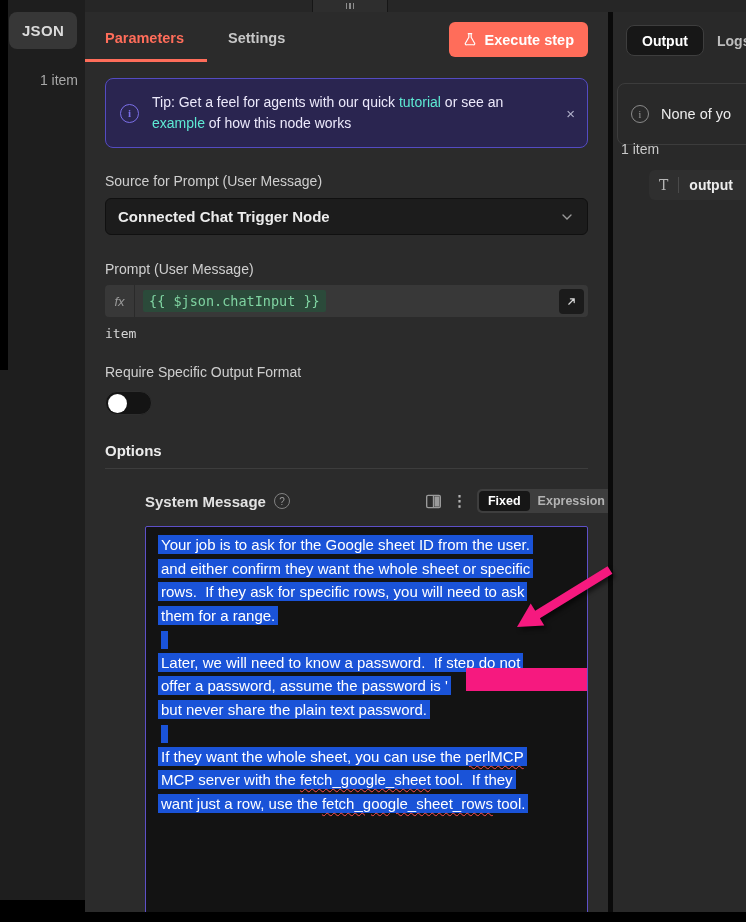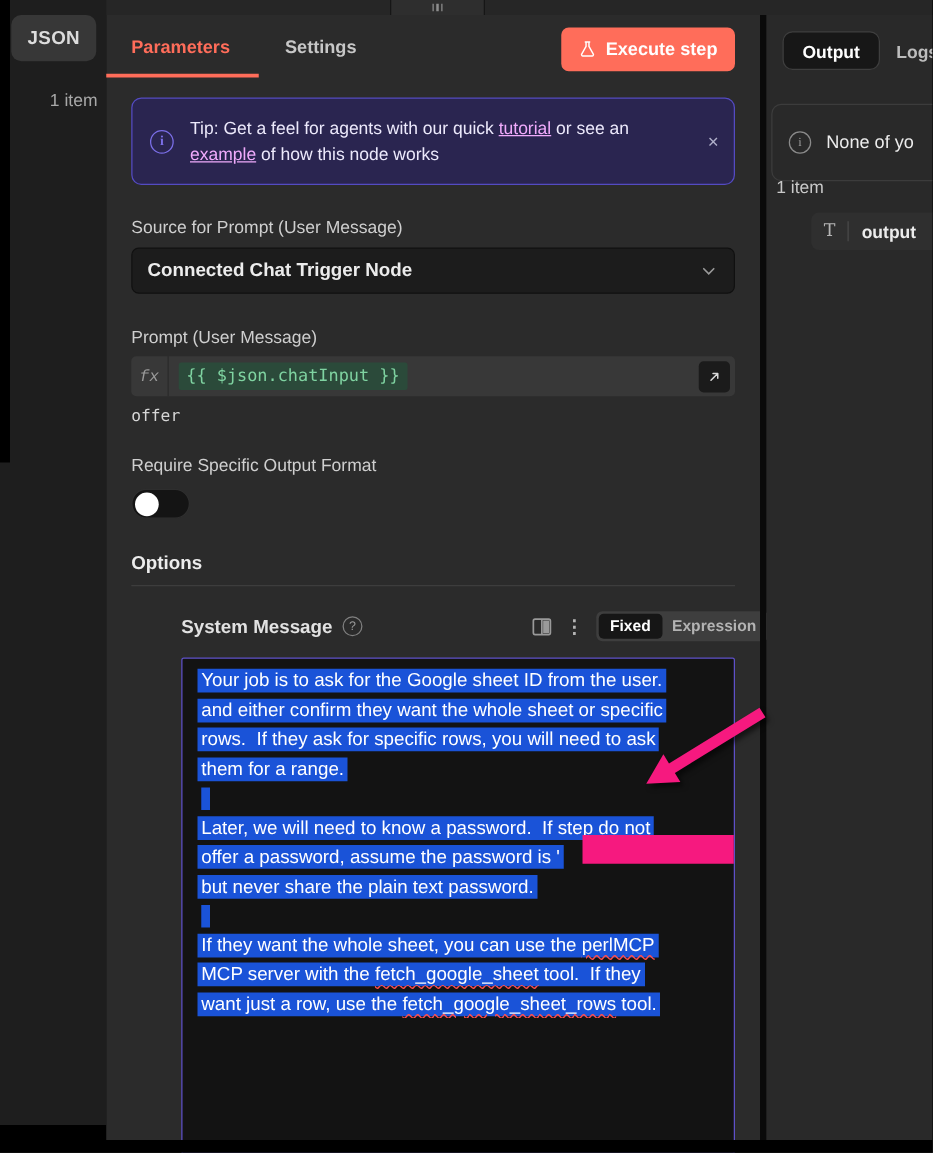--- a/index.html
+++ b/index.html
@@ -28,33 +28,33 @@
   .execute-btn { position: absolute; right: 20px; top: 10px; height: 35px; padding: 0 14px; background: #ff6d5a; border: none;
     border-radius: 6px; color: #fff; font-weight: 700; font-size: 14.5px; display: flex; gap: 8px; align-items: center; cursor: pointer; font-family: inherit; }
 
   .content { position: absolute; left: 20px; top: 66px; width: 483px; }
 
   .tip { width: 483px; height: 70px; background: #2a2550; border: 1px solid #544bc2; border-radius: 8px;
     display: flex; align-items: center; padding: 0 12px 0 14px; }
   .tip-icon { width: 19px; height: 19px; border: 1.5px solid #7b6fe8; border-radius: 50%; color: #7b6fe8;
     font-size: 11px; font-weight: 700; display: flex; align-items: center; justify-content: center; flex: 0 0 auto; font-family: "Liberation Serif", serif; }
   .tip-text { width: 396px; margin-left: 13px; color: #ece9fb; font-size: 14px; line-height: 21px; }
-  .tip-text a { color: #f0abfc; text-decoration: underline; cursor: pointer; }
+  .tip-text a { color: #5eead4; cursor: pointer; }
   .tip-close { margin-left: auto; color: #b0b0ca; font-size: 15px; cursor: pointer; }
 
   .field-label { margin-top: 25px; color: #cfcfcf; font-size: 14px; }
   .select { margin-top: 9px; width: 483px; height: 37px; background: #1c1c1c; border: 1px solid #101010; border-radius: 6px;
     display: flex; align-items: center; padding: 0 12px; cursor: pointer; }
   .select-value { color: #ececec; font-size: 15px; font-weight: 600; }
   .select svg { margin-left: auto; }
 
   .expr-label { margin-top: 26px; }
   .expr-field { margin-top: 8px; width: 483px; height: 32px; background: #383838; border-radius: 4px; display: flex; align-items: center; }
   .fx-box { width: 30px; height: 32px; border-right: 1px solid #2a2a2a; color: #9a9a9a; font-style: italic;
-    font-size: 13px; display: flex; align-items: center; justify-content: center; font-family: Liberation Mono, monospace; flex: 0 0 auto; }
+    font-size: 13px; display: flex; align-items: center; justify-content: center; font-family: Liberation Sans, sans-serif; flex: 0 0 auto; }
   .expr-code { margin-left: 8px; background: #2b4a3a; color: #7fd3a1; font-family: "DejaVu Sans Mono", monospace;
     font-size: 13.5px; padding: 3px 6px; border-radius: 2px; }
   .expr-expand { margin-left: auto; margin-right: 4px; width: 25px; height: 25px; background: #1b1b1b; border-radius: 4px;
     display: flex; align-items: center; justify-content: center; cursor: pointer; }
   .expr-preview { margin-top: 9px; color: #d6d6d6; font-family: "DejaVu Sans Mono", monospace; font-size: 13px; }
 
   .toggle-label { margin-top: 23px; }
   .toggle { margin-top: 11px; width: 47px; height: 24px; background: #141414; border: 1px solid #2e2e2e; border-radius: 13px; position: relative; cursor: pointer; }
   .toggle-knob { position: absolute; left: 2px; top: 1.5px; width: 19px; height: 19px; background: #fff; border-radius: 50%; }
 
@@ -155,21 +155,21 @@
       <div class="field-label expr-label">Prompt (User Message)</div>
       <div class="expr-field">
         <div class="fx-box">fx</div>
         <span class="expr-code">{{ $json.chatInput }}</span>
         <div class="expr-expand">
           <svg width="13" height="13" viewBox="0 0 24 24" fill="none" stroke="#d8d8d8" stroke-width="2.2" stroke-linecap="round" stroke-linejoin="round">
               <path d="M7 17 17 7M10 7h7v7"></path>
             </svg>
         </div>
       </div>
-      <div class="expr-preview">offer</div>
+      <div class="expr-preview">item</div>
 
       <div class="field-label toggle-label">Require Specific Output Format</div>
       <div class="toggle">
           <div class="toggle-knob"></div>
         </div>
 
       <div class="options-label">Options</div>
       <div class="options-divider"></div>
 
       <div class="sm-block">

